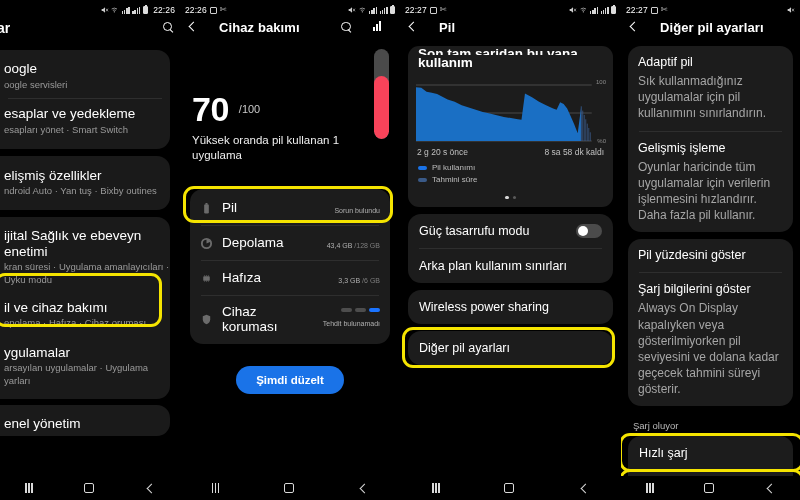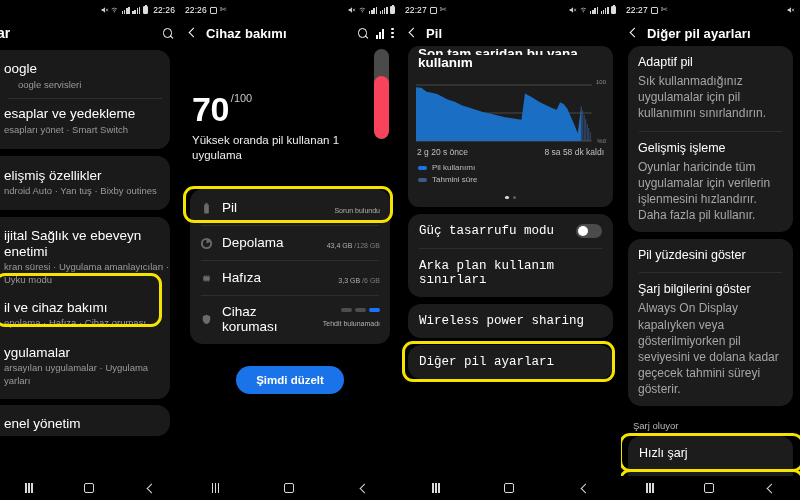--- a/index.html
+++ b/index.html
@@ -32,21 +32,21 @@
   .bars { display: inline-flex; align-items: flex-end; gap: .8px; height: 8px; }
   .bars i { width: 1.4px; background: #d6d6d6; display: block; }
   .bars i:nth-child(1){height:3px}.bars i:nth-child(2){height:4.5px}
   .bars i:nth-child(3){height:6px}.bars i:nth-child(4){height:7.5px}
   .ic-batt { width: 5px; height: 8.5px; border: 1px solid #ddd; border-radius: 1px; position: relative; background: #ddd; }
   .ic-batt:after { content:""; position:absolute; top:-2px; left:1.2px; width:2.2px; height:1.2px; background:#ddd; }
   .ic-sq { width: 7px; height: 7px; border: 1px solid #cfcfcf; border-radius: 1px; }
   .ic-x { font-size: 8px; color: #cfcfcf; line-height: 1; }
 
   
-  .appbar { height: 26px; display: flex; align-items: center; padding: 0 6px; color: #fff; gap: 7px; }
+  .appbar { height: 26px; display: flex; padding: 0 6px; color: #fff; gap: 20px; }
   .appbar .title { font-size: 13px; font-weight: 600; letter-spacing: .1px; white-space: nowrap; }
   .appbar .spacer { flex: 1; }
   .back { width: 13px; height: 13px; position: relative; flex: none; }
   .back:before {
     content:""; position:absolute; left:4px; top:2.6px; width:6px; height:6px;
     border-left: 1.4px solid #fff; border-bottom: 1.4px solid #fff; transform: rotate(45deg);
   }
   .search-ic { width: 13px; height: 13px; position: relative; flex: none; }
   .search-ic:before {
     content:""; position:absolute; left:1.5px; top:1.5px; width:7.5px; height:7.5px;
@@ -74,21 +74,21 @@
   .p1-item { padding: 7px 0 8px 0; }
   .p1-item .t { font-size: 13.5px; color: #fff; font-weight: 400; line-height: 1.15; padding-left: 0; }
   .p1-item .s { font-size: 9.5px; color: #9a9a9a; line-height: 1.35; margin-top: 2px; }
   .hlbox {
     position: absolute; border: 3px solid #f5e400; border-radius: 11px;
     pointer-events: none;
   }
 
   
   .p2-score-wrap { position: relative; padding: 0 12px; margin-top: 46px; }
-  .p2-score { display: flex; align-items: flex-start; gap: 2px; }
+  .p2-score { display: flex; align-items: center; gap: 10px; }
   .p2-score .num { font-size: 34px; font-weight: 700; color: #fff; letter-spacing: -.5px; line-height: 1; }
   .p2-score .den { font-size: 11px; color: #c9c9c9; }
   .p2-sub { font-size: 11.5px; color: #efefef; line-height: 1.3; margin-top: 7px; max-width: 170px; }
   .battpill {
     position: absolute; right: 11px; top: -43px; width: 15px; height: 90px;
     border-radius: 8px; background: #4a4a4a; overflow: hidden;
   }
   .battpill .fill { position: absolute; bottom: 0; left:0; right:0; background: #f8435a; border-radius: 8px; }
 
   .p2-card { margin: 0 10px; padding: 2px 0; }
@@ -119,21 +119,21 @@
   .axlabel { position:absolute; right: -1px; font-size: 6px; color:#8b8b8b; }
   .chart-cap { display:flex; justify-content:space-between; padding: 3px 9px 0 9px; font-size: 8.5px; color:#c0c0c0; }
   .legend { padding: 5px 10px 0 10px; }
   .legend div { display:flex; align-items:center; gap:5px; font-size: 8px; color:#bdbdbd; line-height:1.55; }
   .lg-sw { width: 9px; height: 4px; border-radius: 2px; display:block; }
   .p3-est { padding: 9px 10px 0 10px; font-size: 11.5px; color:#fff; line-height:1.3; }
   .pager { display:flex; gap:4px; justify-content:center; margin-top: 9px; }
   .pager i { width: 3.2px; height:3.2px; border-radius:50%; background:#5a5a5a; display:block; }
   .pager i.on { background:#d7d7d7; }
 
-  .p3-list { margin: 7px 8px 0 8px; font-family: Liberation Mono, monospace; }
+  .p3-list { margin: 7px 8px 0 8px; }
   .p3-row { display:flex; align-items:center; padding: 10px 11px; font-size: 12.5px; color: #fff; }
   .p3-row .lbl { flex:1; }
   .toggle { width: 26px; height: 14px; border-radius: 8px; background:#4b4b4b; position:relative; flex:none; }
   .toggle i { position:absolute; top:2px; left:2px; width:10px; height:10px; border-radius:50%; background:#fff; display:block; }
 
   
   .p4-card { margin: 0 7px 7px 7px; }
   .p4-item { padding: 9px 10px; }
   .p4-item .t { font-size: 12.5px; color:#fff; line-height:1.2; }
   .p4-item .s { font-size: 12px; color:#a6a6a6; line-height:1.35; margin-top: 3px; }
@@ -190,21 +190,21 @@
     <div class="appbar">
       <div class="p1-title">ar</div>
       <div class="spacer"></div>
       <div class="search-ic"></div>
     </div>
 
     <div class="p1-list">
       <div class="p1-card">
         <div class="p1-item" style="padding:6px 0 7px 0">
           <div class="t" style="padding-left:4px">oogle</div>
-          <div class="s" style="padding-left:18px">oogle servisleri</div>
+          <div class="s" style="padding-left:4px">oogle servisleri</div>
         </div>
         <div class="divider" style="margin:0 8px"></div>
         <div class="p1-item" style="padding:7px 0 7px 0">
           <div class="t" style="padding-left:4px">esaplar ve yedekleme</div>
           <div class="s" style="padding-left:4px">esapları yönet  ·  Smart Switch</div>
         </div>
       </div>
 
       <div class="p1-card">
         <div class="p1-item" style="padding:7px 0">

